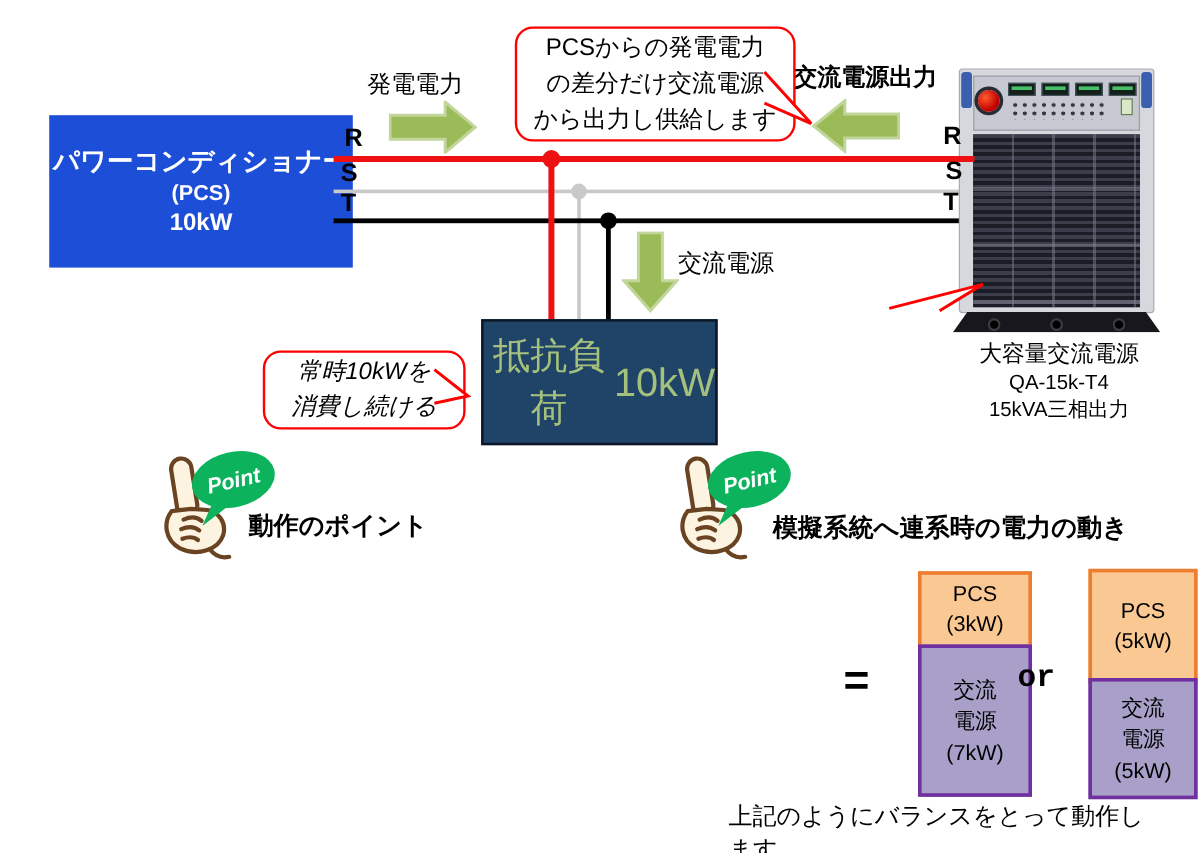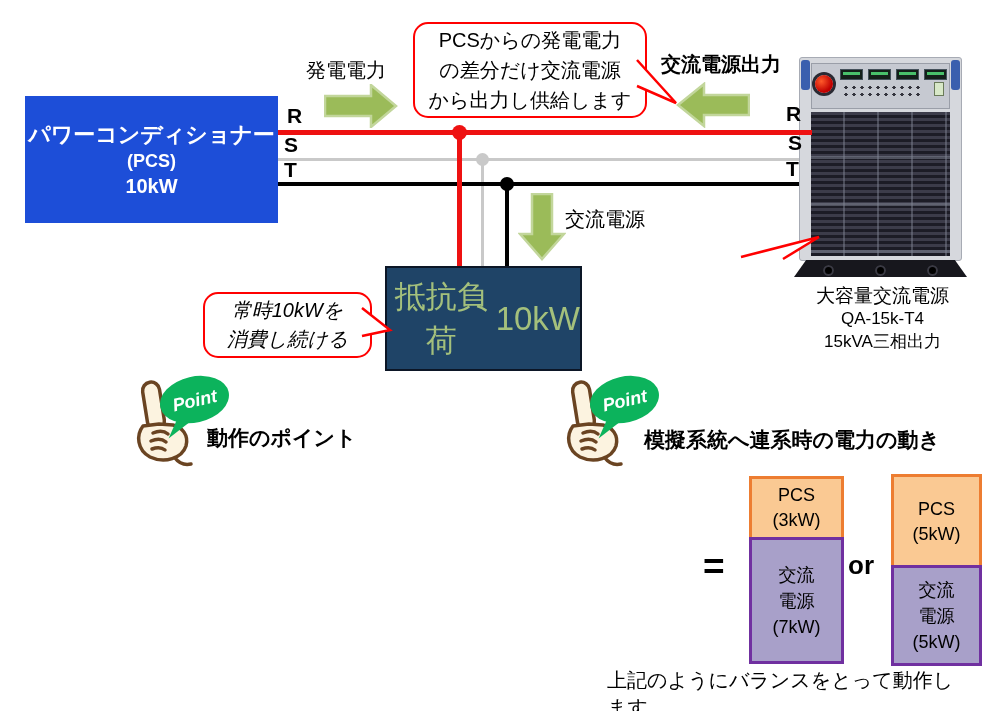--- a/index.html
+++ b/index.html
@@ -1,20 +1,20 @@
 <!DOCTYPE html>
 <html><head>
 <meta charset="utf-8">
 <style>
   html,body{margin:0;padding:0;background:#fff;}
   .canvas{position:relative;width:1000px;height:711px;background:#fff;overflow:hidden;
           font-family:"Liberation Sans","DejaVu Sans",sans-serif;color:#000;}
   .abs{position:absolute;}
   .pre{white-space:pre-line;}
-  .ctr{display:flex;align-items:center;justify-content:center;text-align:center;}
+  .ctr{display:flex;align-items:center;justify-content:center;text-align:center;margin-left:16px;}
 
   
   .pcs-box{left:25px;top:96px;width:253px;height:127px;background:#1d4ed8;color:#fff;
            flex-direction:column;font-weight:bold;}
   .pcs-box .l1{font-size:22px;line-height:28px;}
   .pcs-box .l2{font-size:18px;line-height:24px;}
   .pcs-box .l3{font-size:20px;line-height:26px;}
 
   
   .hline{position:absolute;}
@@ -88,21 +88,21 @@
   .bal-load{left:598px;top:477px;width:95px;height:181px;background:#6d9eeb;border:3px solid #2e75b6;
             color:#fff;font-size:20px;line-height:28px;}
   .bal-pcs{background:#fac993;border:3px solid #ed7d31;font-size:18px;line-height:25px;}
   .bal-ac{background:#a8a0c9;border:3px solid #7030a0;font-size:18px;line-height:26px;}
   .bal-pcs3{left:749px;top:476px;width:89px;height:58px;}
   .bal-ac7{left:749px;top:537px;width:89px;height:121px;}
   .bal-pcs5{left:891px;top:474px;width:85px;height:90px;}
   .bal-ac5{left:891px;top:565px;width:85px;height:95px;}
   .bal-op{position:absolute;font-weight:bold;z-index:5;}
   .op-eq{left:703px;top:546px;font-size:37px;}
-  .op-or{left:848px;top:550px;font-size:26px;font-weight:600;}
+  .op-or{left:848px;top:550px;font-size:26px;font-weight:600;font-family:Liberation Mono, monospace;}
   .bal-caption{left:607px;top:667px;width:360px;font-size:20px;z-index:5;}
 </style>
 </head>
 <body>
 
 <div class="canvas">
 
   <div class="abs ctr pcs-box">
     <div class="l1">パワーコンディショナー</div>
     <div class="l2">(PCS)</div>

